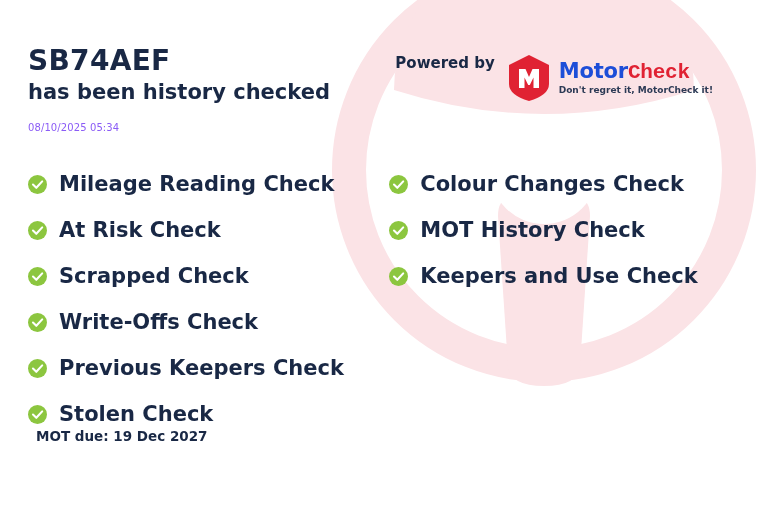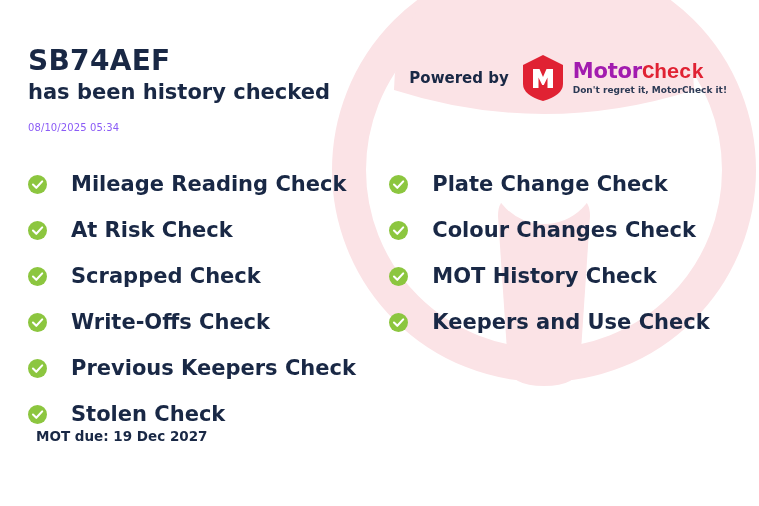--- a/index.html
+++ b/index.html
@@ -60,24 +60,23 @@
     margin-top: 2px;
   }
   .timestamp {
     font-size: 10px;
     color: #8b5cf6;
     margin-top: 17px;
     letter-spacing: 0.1px;
   }
   .powered {
     display: flex;
-    align-items: center;
     gap: 12px;
     margin-top: 10px;
-    margin-right: 4px;
+    margin-right: 18px;
   }
   .powered-label {
     font-size: 15px;
     color: #192845;
     font-weight: 600;
     white-space: nowrap;
   }
   .brand {
     display: flex;
     align-items: center;
@@ -91,21 +90,21 @@
   }
   .brand-text {
     line-height: 1;
   }
   .brand-name {
     font-size: 21px;
     font-weight: bold;
     letter-spacing: -0.2px;
     white-space: nowrap;
   }
-  .brand-name .motor { color: #a21caf; }
+  .brand-name .motor { color: #1d4ed8; }
   .brand-name .check { color: #e02233; font-family: Liberation Mono, monospace; }
   .brand-tag {
     font-size: 9px;
     color: #2c3a55;
     margin-top: 3px;
     white-space: nowrap;
     font-weight: 600;
   }
   .checks {
     margin-top: 28px;
@@ -114,21 +113,21 @@
   }
   .col {
     display: flex;
     flex-direction: column;
   }
   .col-left { width: 370px; }
   .col-right { width: 350px; }
   .check-item {
     display: flex;
     align-items: center;
-    gap: 24px;
+    gap: 12px;
     height: 46px;
   }
   .tick {
     width: 19px;
     height: 19px;
     flex: 0 0 auto;
     position: relative;
   }
   .check-label {
     font-size: 21px;
@@ -251,29 +250,20 @@
       </div>
 
       <div class="col col-right">
         <div class="check-item">
           <span class="tick">
             <svg width="19" height="19" viewBox="0 0 19 19" aria-hidden="true">
                 <circle cx="9.5" cy="9.5" r="9.5" fill="#8cc63f"></circle>
                 <path d="M5 9.6 L8.3 12.8 L14.2 6.4" fill="none" stroke="#ffffff" stroke-width="2.1" stroke-linecap="round" stroke-linejoin="round"></path>
               </svg>
           </span>
-          <span class="check-label">Plate Change Check</span>
-        </div>
-        <div class="check-item">
-          <span class="tick">
-            <svg width="19" height="19" viewBox="0 0 19 19" aria-hidden="true">
-                <circle cx="9.5" cy="9.5" r="9.5" fill="#8cc63f"></circle>
-                <path d="M5 9.6 L8.3 12.8 L14.2 6.4" fill="none" stroke="#ffffff" stroke-width="2.1" stroke-linecap="round" stroke-linejoin="round"></path>
-              </svg>
-          </span>
           <span class="check-label">Colour Changes Check</span>
         </div>
         <div class="check-item">
           <span class="tick">
             <svg width="19" height="19" viewBox="0 0 19 19" aria-hidden="true">
                 <circle cx="9.5" cy="9.5" r="9.5" fill="#8cc63f"></circle>
                 <path d="M5 9.6 L8.3 12.8 L14.2 6.4" fill="none" stroke="#ffffff" stroke-width="2.1" stroke-linecap="round" stroke-linejoin="round"></path>
               </svg>
           </span>
           <span class="check-label">MOT History Check</span>

